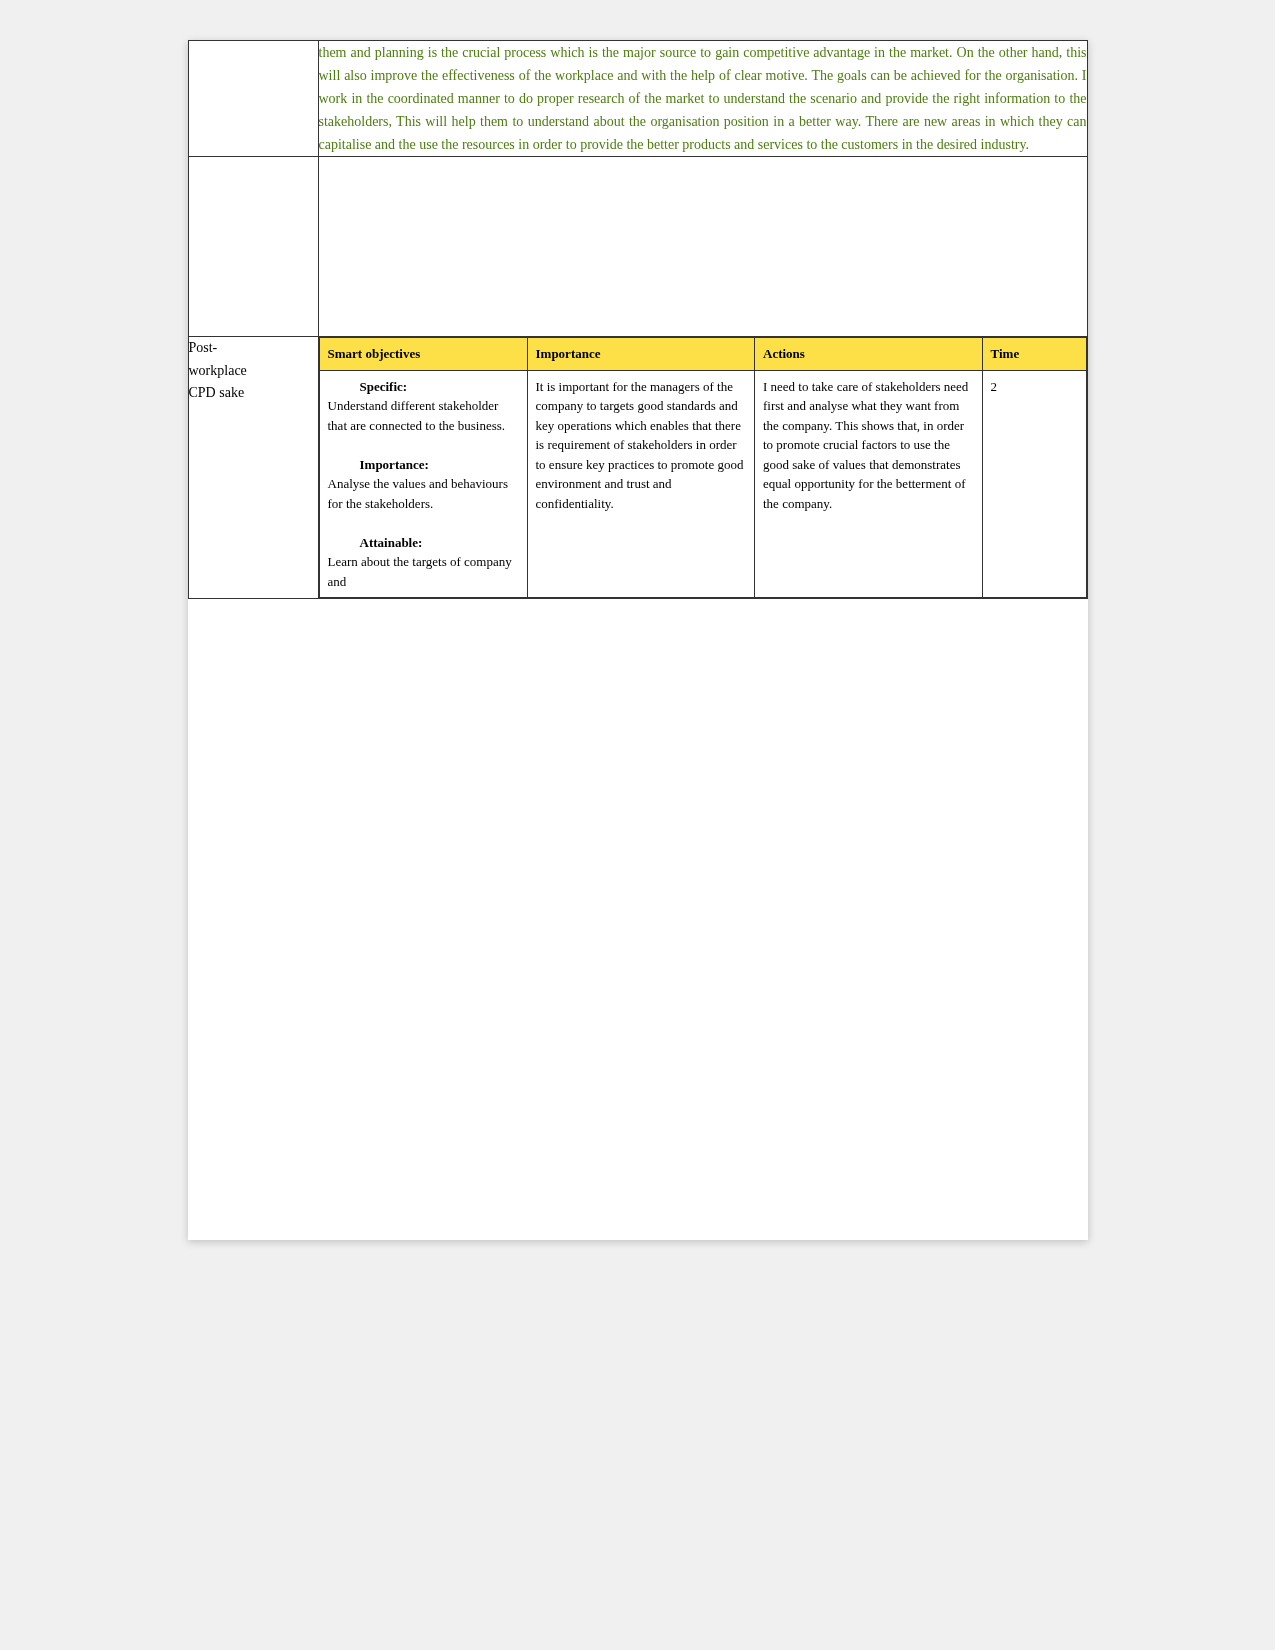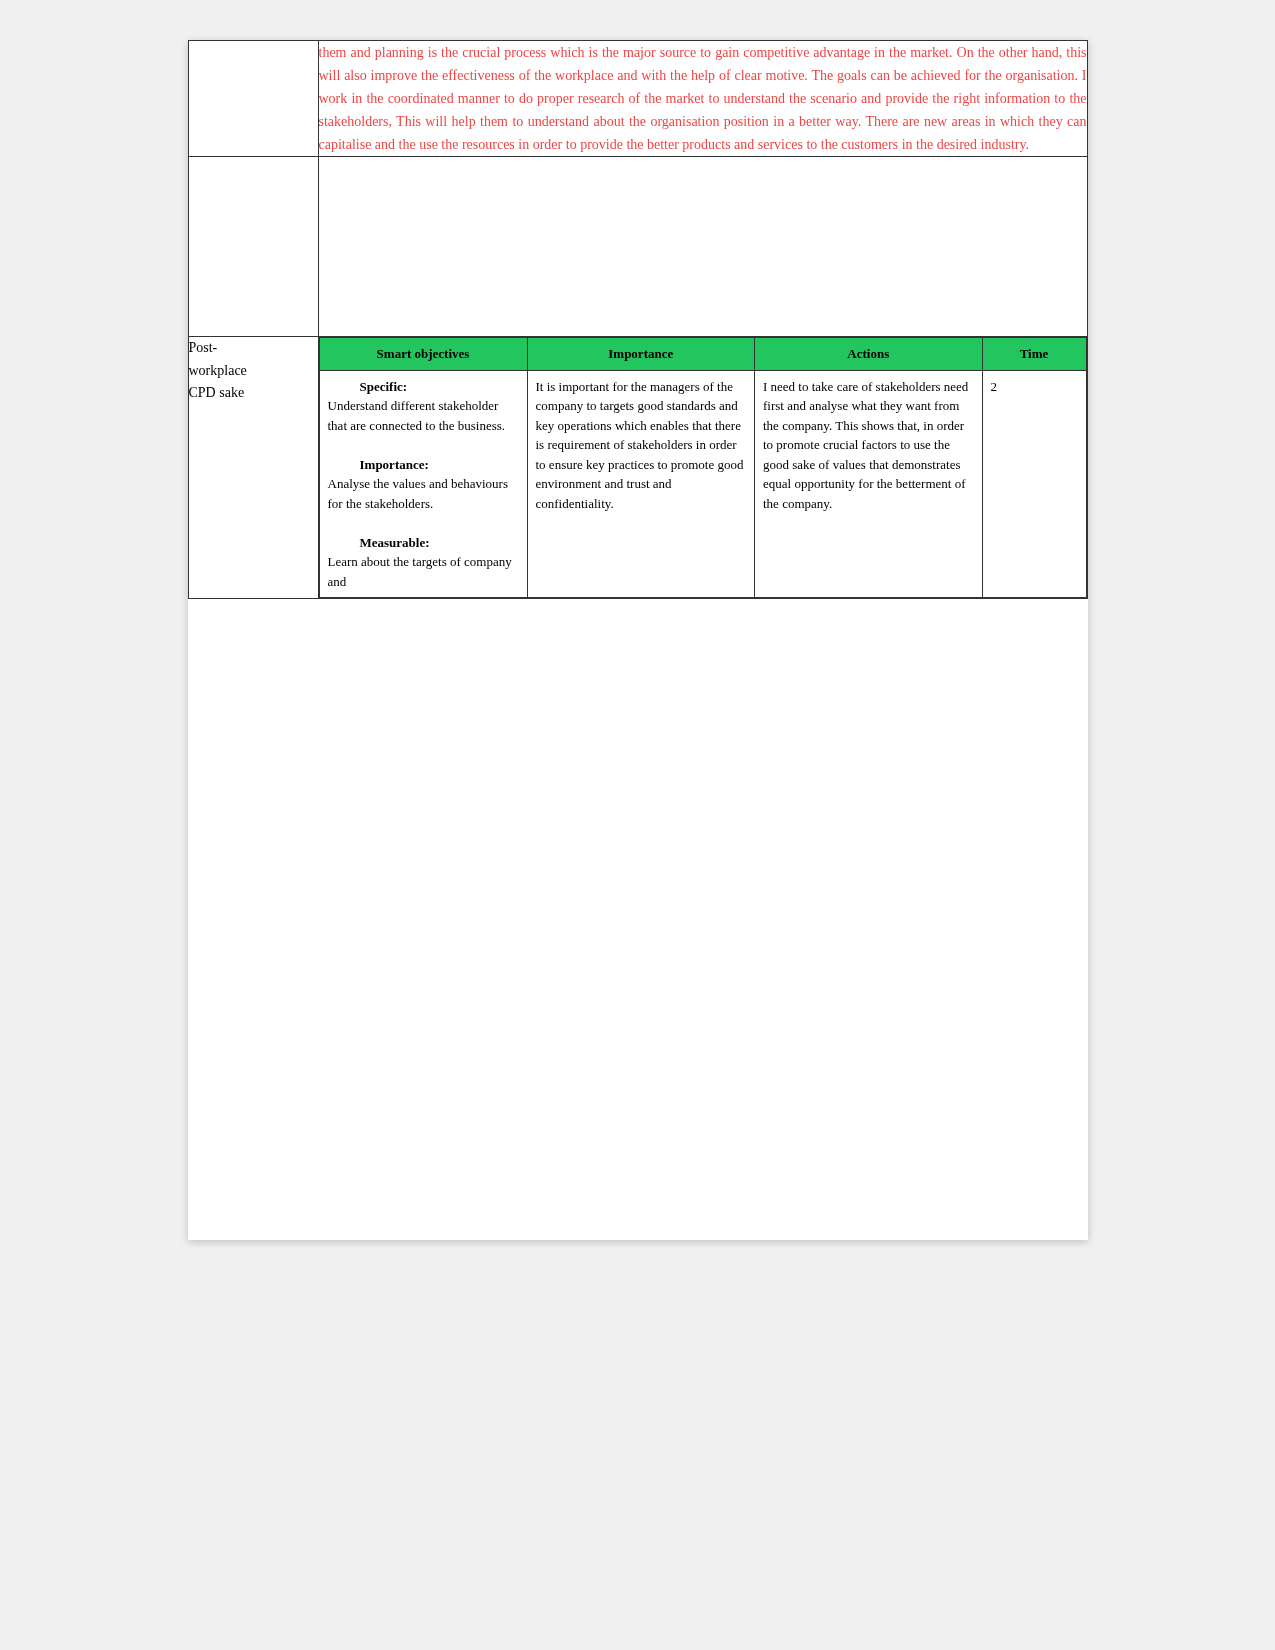--- a/index.html
+++ b/index.html
@@ -44,21 +44,21 @@
       vertical-align: top;
       margin-top: 36px;
     }
 
     .content-cell {
       padding: 12px 18px;
       vertical-align: top;
     }
 
     .red-text {
-      color: #ef4444;
+      color: #4d7c0f;
       font-size: 14px;
       line-height: 1.65;
       text-align: justify;
     }
 
     .spacer-row td {
       height: 180px;
       border: 1px solid #333;
     }
 
@@ -81,22 +81,22 @@
     .inner-table td, .inner-table th {
       border: 1px solid #333;
       padding: 6px 8px;
       font-size: 13px;
       vertical-align: top;
       line-height: 1.5;
     }
 
     .inner-table th {
       font-weight: bold;
-      text-align: center;
-      background: #22c55e;
+      text-align: left;
+      background: #fde047;
     }
 
     .col-smart { width: 160px; }
     .col-importance { width: 175px; }
     .col-actions { width: 175px; }
     .col-time { width: 80px; }
 
     .bold-text {
       font-weight: bold;
       margin-left: 32px;
@@ -159,21 +159,21 @@
                 </th>
               </tr>
             </thead>
             <tbody>
               <tr>
                 <td>
                   <span class="bold-text">Specific:</span><br>
                   Understand different stakeholder that are connected to the business.<br><br>
                   <span class="bold-text">Importance:</span><br>
                   Analyse the values and behaviours for the stakeholders.<br><br>
-                  <span class="bold-text">Measurable:</span><br>
+                  <span class="bold-text">Attainable:</span><br>
                   Learn about the targets of company and
                 </td>
                 <td>
                   It is important for the managers of the company to targets good standards and key operations which enables that there is requirement of stakeholders in order to ensure key practices to promote good environment and trust and confidentiality.
                 </td>
                 <td>
                   I need to take care of stakeholders need first and analyse what they want from the company. This shows that, in order to promote crucial factors to use the good sake of values that demonstrates equal opportunity for the betterment of the company.
                 </td>
                 <td>
                   <span>2</span>

